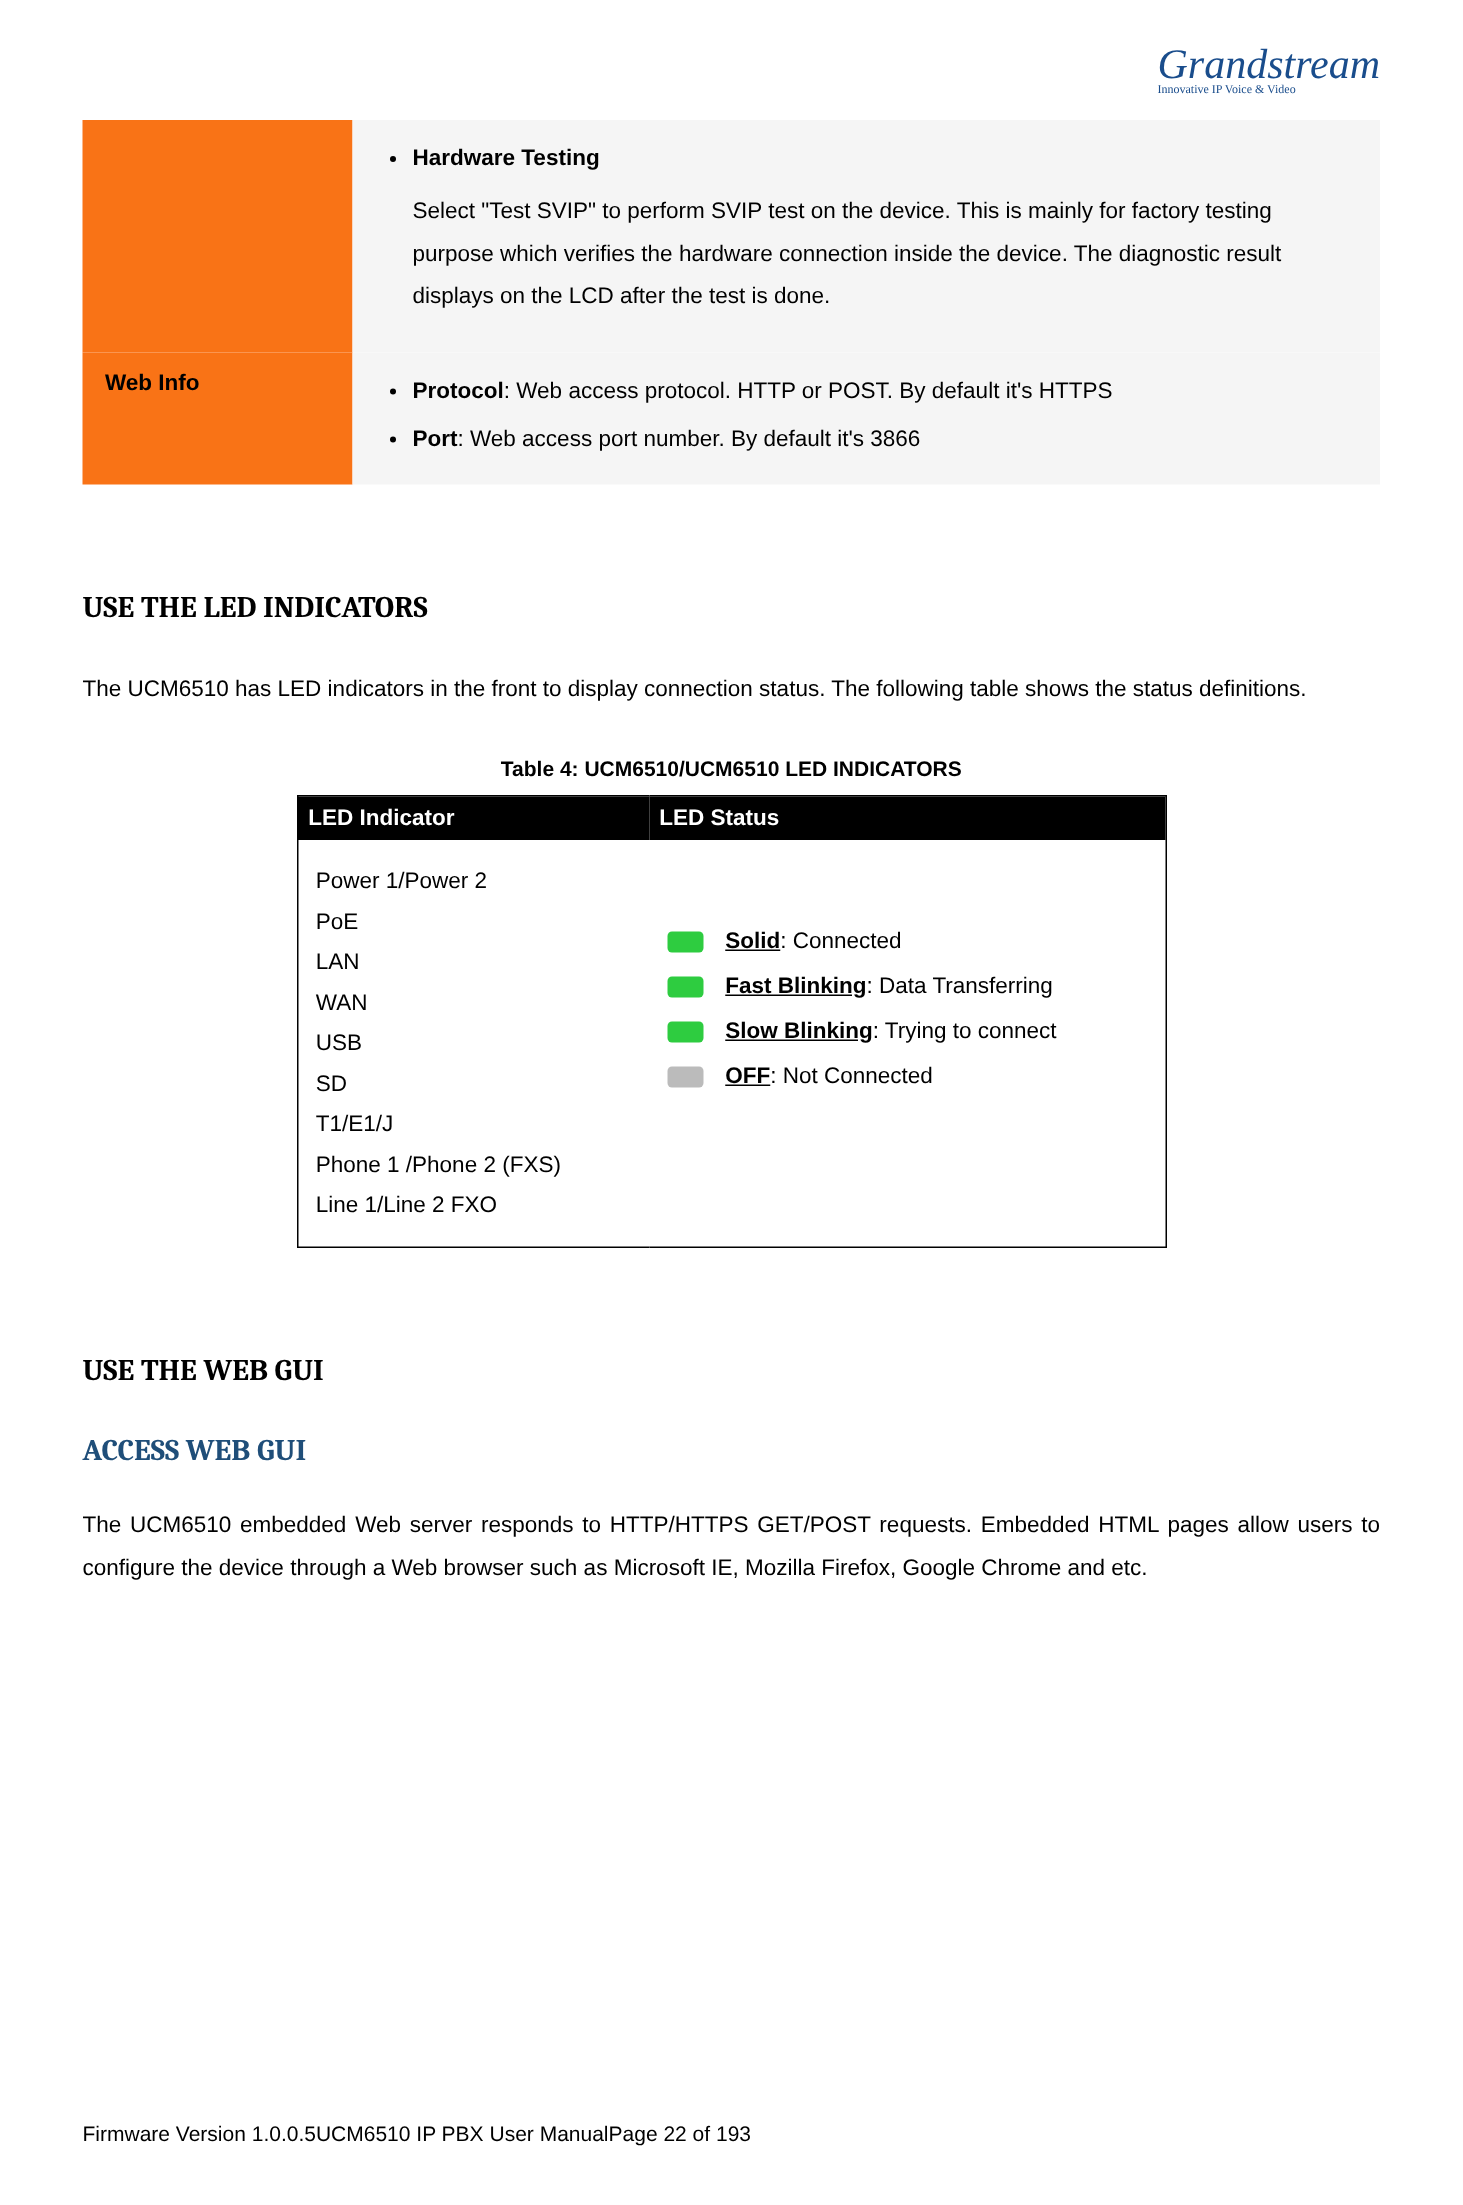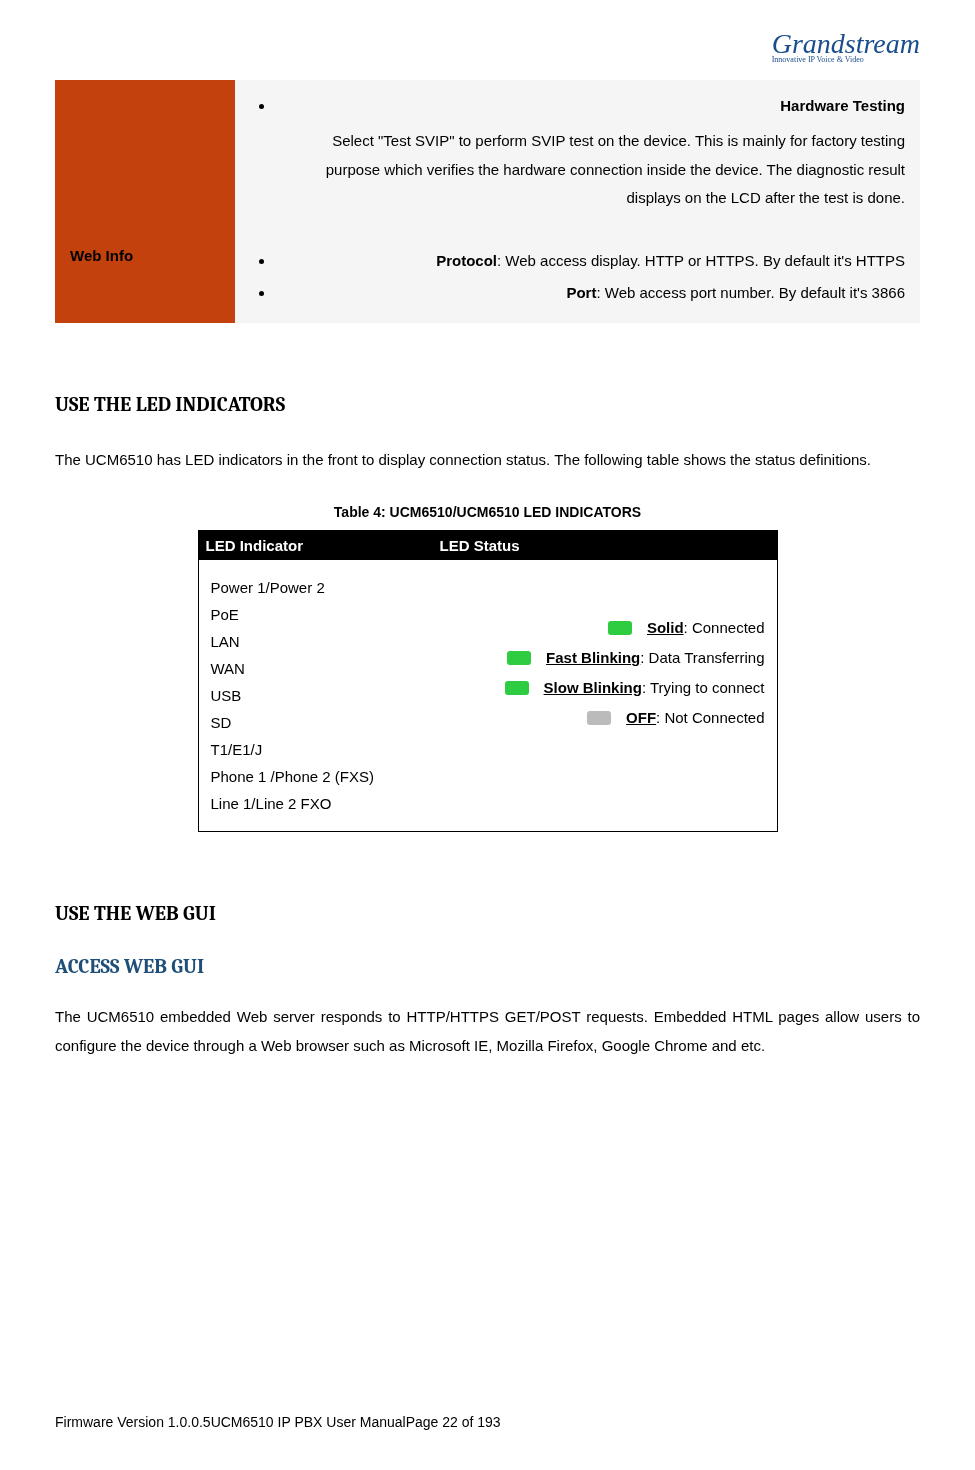--- a/index.html
+++ b/index.html
@@ -33,32 +33,31 @@
     .config-table {
       width: 100%;
       border-collapse: collapse;
       margin-top: 30px;
     }
     .config-table td {
       padding: 12px 15px;
       vertical-align: top;
     }
     .config-label {
-      background: #c2410c;
+      background: #f97316;
       width: 150px;
       font-weight: bold;
     }
     .config-content {
       background: #f5f5f5;
     }
     .config-content ul {
       list-style: disc;
       margin: 0;
       padding-left: 25px;
-      text-align: right;
     }
     .config-content li {
       margin-bottom: 5px;
       line-height: 1.8;
     }
     .bullet-title {
       font-weight: bold;
     }
     .bullet-desc {
       margin-top: 8px;
@@ -108,21 +107,20 @@
       vertical-align: top;
       line-height: 1.8;
     }
     .led-col-indicator {
       width: 210px;
     }
     .status-row {
       display: flex;
       align-items: center;
       margin-bottom: 3px;
-      justify-content: flex-end;
     }
     .led-swatch {
       display: inline-block;
       width: 24px;
       height: 14px;
       border-radius: 3px;
       margin-right: 15px;
     }
     .led-green { background: #2ecc40; }
     .led-gray { background: #bbb; }
@@ -159,21 +157,21 @@
           <div class="bullet-desc">Select "Test SVIP" to perform SVIP test on the device. This is mainly for factory testing purpose which verifies the hardware connection inside the device. The diagnostic result displays on the LCD after the test is done.</div>
         </li>
       </ul>
     </td>
   </tr>
   <tr>
     <td class="config-label">Web Info</td>
     <td class="config-content">
       <ul>
         <li>
-          <span class="bullet-title">Protocol</span><span>: Web access display. HTTP or HTTPS. By default it's HTTPS</span>
+          <span class="bullet-title">Protocol</span><span>: Web access protocol. HTTP or POST. By default it's HTTPS</span>
         </li>
         <li>
           <span class="bullet-title">Port</span><span>: Web access port number. By default it's 3866</span>
         </li>
       </ul>
     </td>
   </tr>
 </tbody>
   </table>
 

